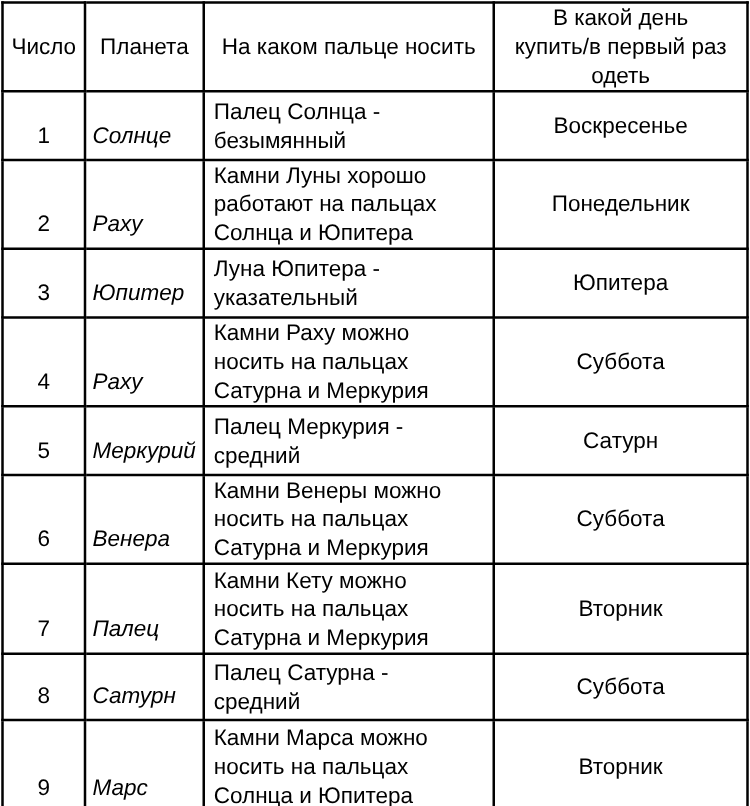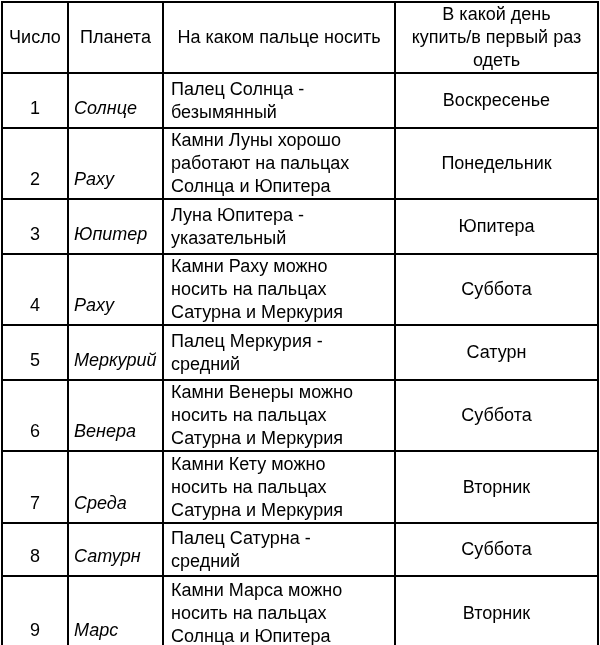--- a/index.html
+++ b/index.html
@@ -127,21 +127,21 @@
     <tr class="r6">
       <td class="cell-num">6</td>
       <td class="cell-planet">Венера</td>
       <td class="cell-finger">Камни Венеры можно
 носить на пальцах
 Сатурна и Меркурия</td>
       <td class="cell-day">Суббота</td>
     </tr>
     <tr class="r7">
       <td class="cell-num">7</td>
-      <td class="cell-planet">Среда</td>
+      <td class="cell-planet">Палец</td>
       <td class="cell-finger">Камни Кету  можно
 носить на пальцах
 Сатурна и Меркурия</td>
       <td class="cell-day">Вторник</td>
     </tr>
     <tr class="r8">
       <td class="cell-num">8</td>
       <td class="cell-planet">Сатурн</td>
       <td class="cell-finger">Палец Сатурна -
 средний</td>

